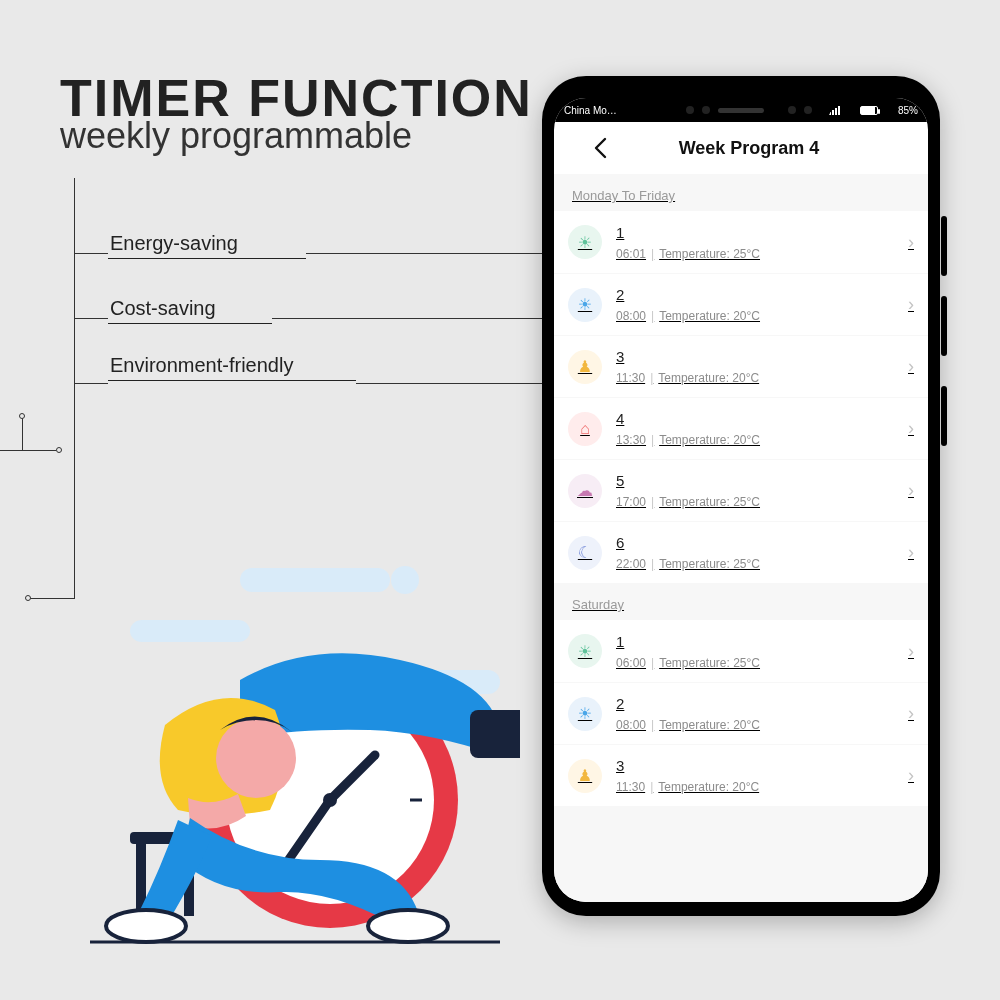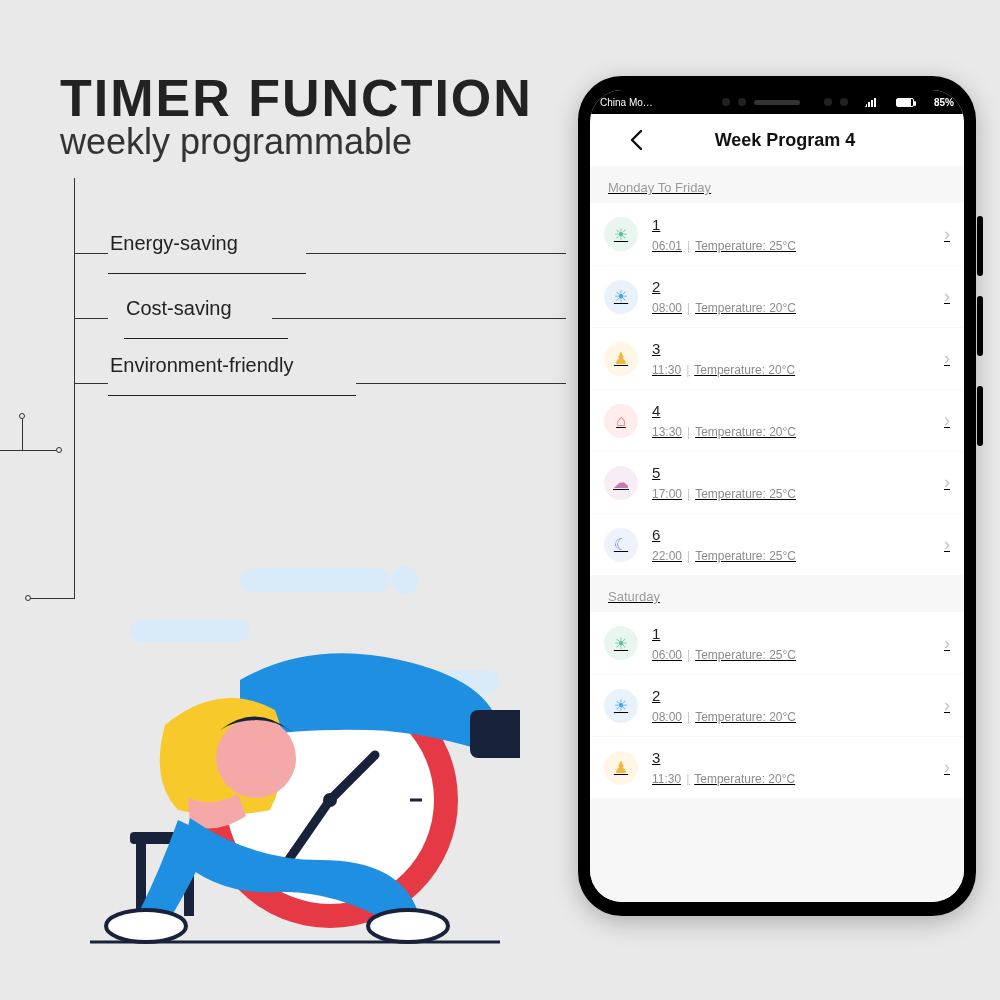--- a/index.html
+++ b/index.html
@@ -15,53 +15,53 @@
     position: absolute;
     top: 68px;
     left: 60px;
     font-size: 52px;
     font-weight: 700;
     letter-spacing: 2px;
     color: #222;
   }
   .subhead {
     position: absolute;
-    top: 121px;
+    top: 115px;
     left: 60px;
     font-size: 36px;
     font-weight: 300;
     color: #333;
   }
   .feature-lines { position: absolute; top: 180px; left: 0; }
   .feature {
     position: absolute;
     font-size: 20px;
     color: #222;
     border-bottom: 1px solid #222;
-    padding: 2px 6px 18px 2px;
+    padding: 2px 6px 3px 2px;
     white-space: nowrap;
   }
   .f1 { top: 50px;  left: 108px; width: 198px; }
-  .f2 { top: 115px; left: 124px; width: 164px; }
+  .f2 { top: 115px; left: 108px; width: 164px; }
   .f3 { top: 172px; left: 108px; width: 248px; }
 
   
   .trace { position: absolute; background: #333; }
   .dot { position: absolute; width: 6px; height: 6px; background: #e9e9e9; border: 1px solid #333; border-radius: 50%; }
 
   
   .phone {
     position: absolute;
     top: 76px;
-    left: 578px;
+    left: 542px;
     width: 398px;
     height: 840px;
     background: #000;
     border-radius: 44px;
-    padding: 14px 12px 14px 12px;
+    padding: 22px 12px 14px 12px;
     box-shadow: 0 6px 24px rgba(0,0,0,.25);
   }
   .phone::before { 
     content: "";
     position: absolute;
     right: -7px; top: 140px;
     width: 6px; height: 60px;
     background: #000; border-radius: 3px;
     box-shadow: 0 80px 0 #000, 0 170px 0 #000;
   }
@@ -93,21 +93,21 @@
   .statusbar {
     height: 24px;
     background: #000;
     color: #fff;
     font-size: 10px;
     display: flex;
     align-items: center;
     justify-content: space-between;
     padding: 0 10px;
   }
-  .status-right { display: flex; align-items: center; gap: 20px; font-weight: bold; }
+  .status-right { display: flex; align-items: center; gap: 20px; }
   .sigbars { display: inline-flex; align-items: flex-end; gap: 1px; }
   .sigbars span { width: 2px; background: #fff; display: inline-block; }
   .sigbars span:nth-child(1){height:3px}
   .sigbars span:nth-child(2){height:5px}
   .sigbars span:nth-child(3){height:7px}
   .sigbars span:nth-child(4){height:9px}
   .battery {
     width: 18px; height: 9px;
     border: 1px solid #fff;
     border-radius: 2px;

